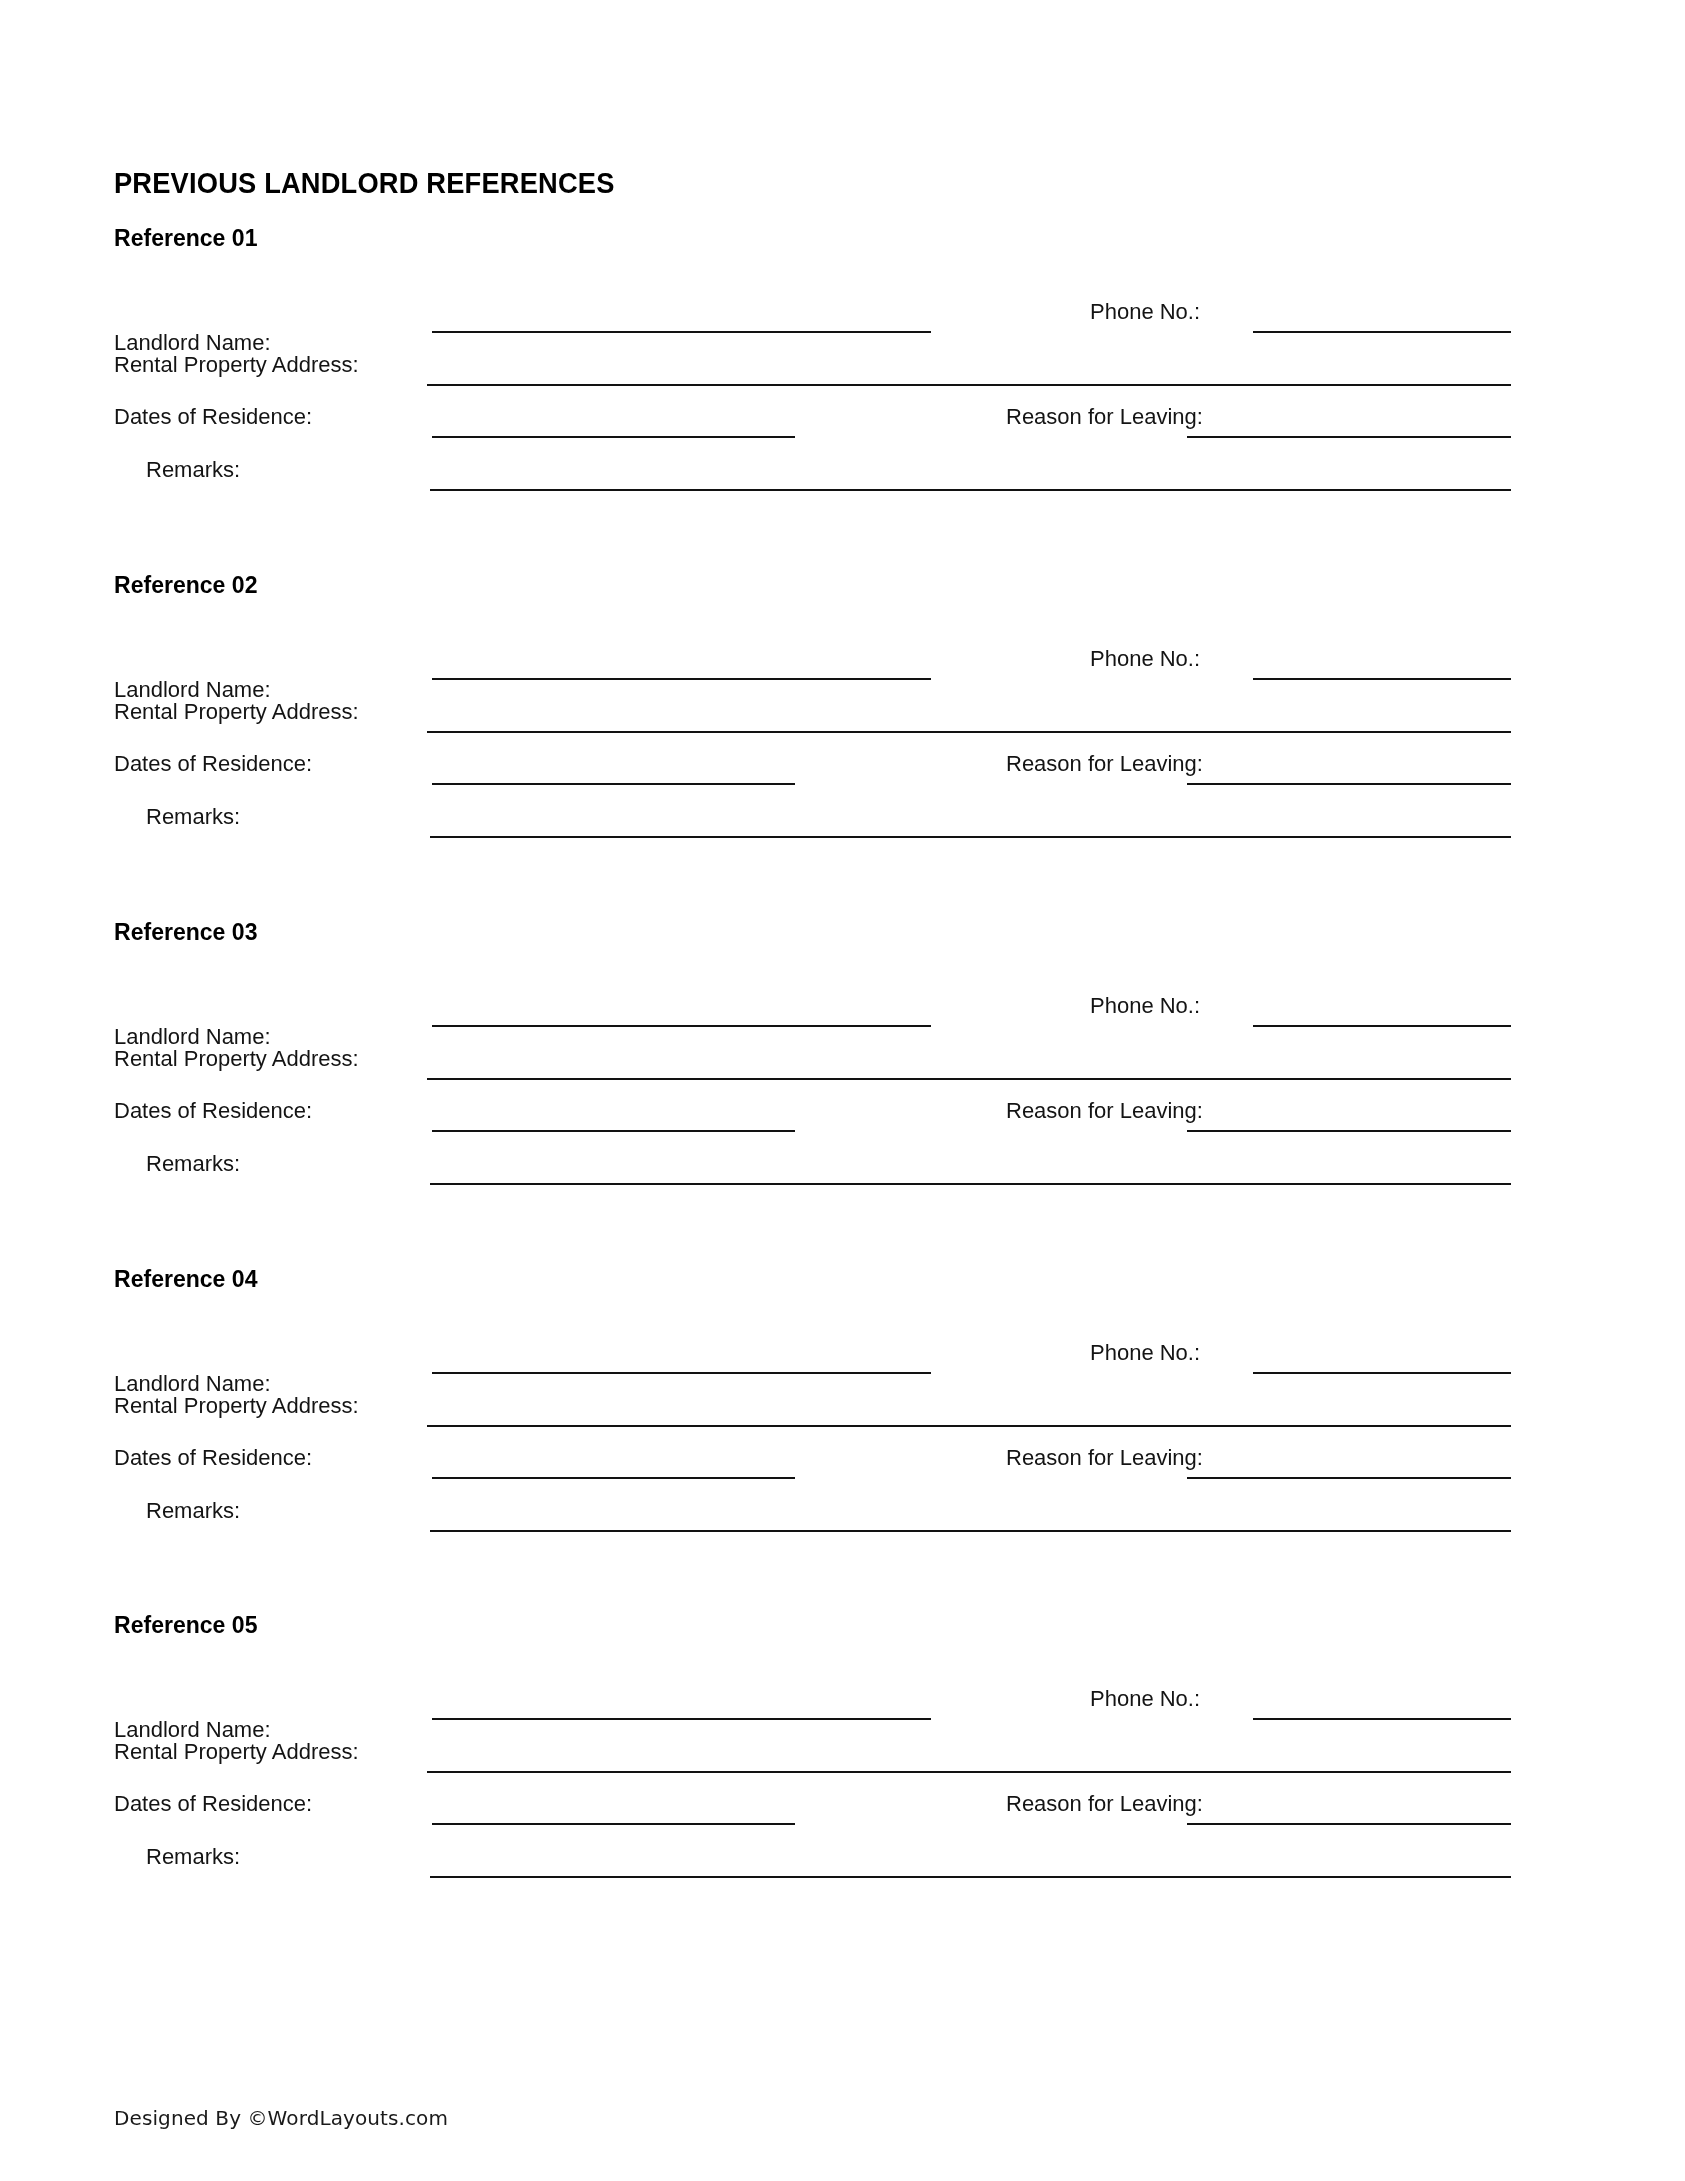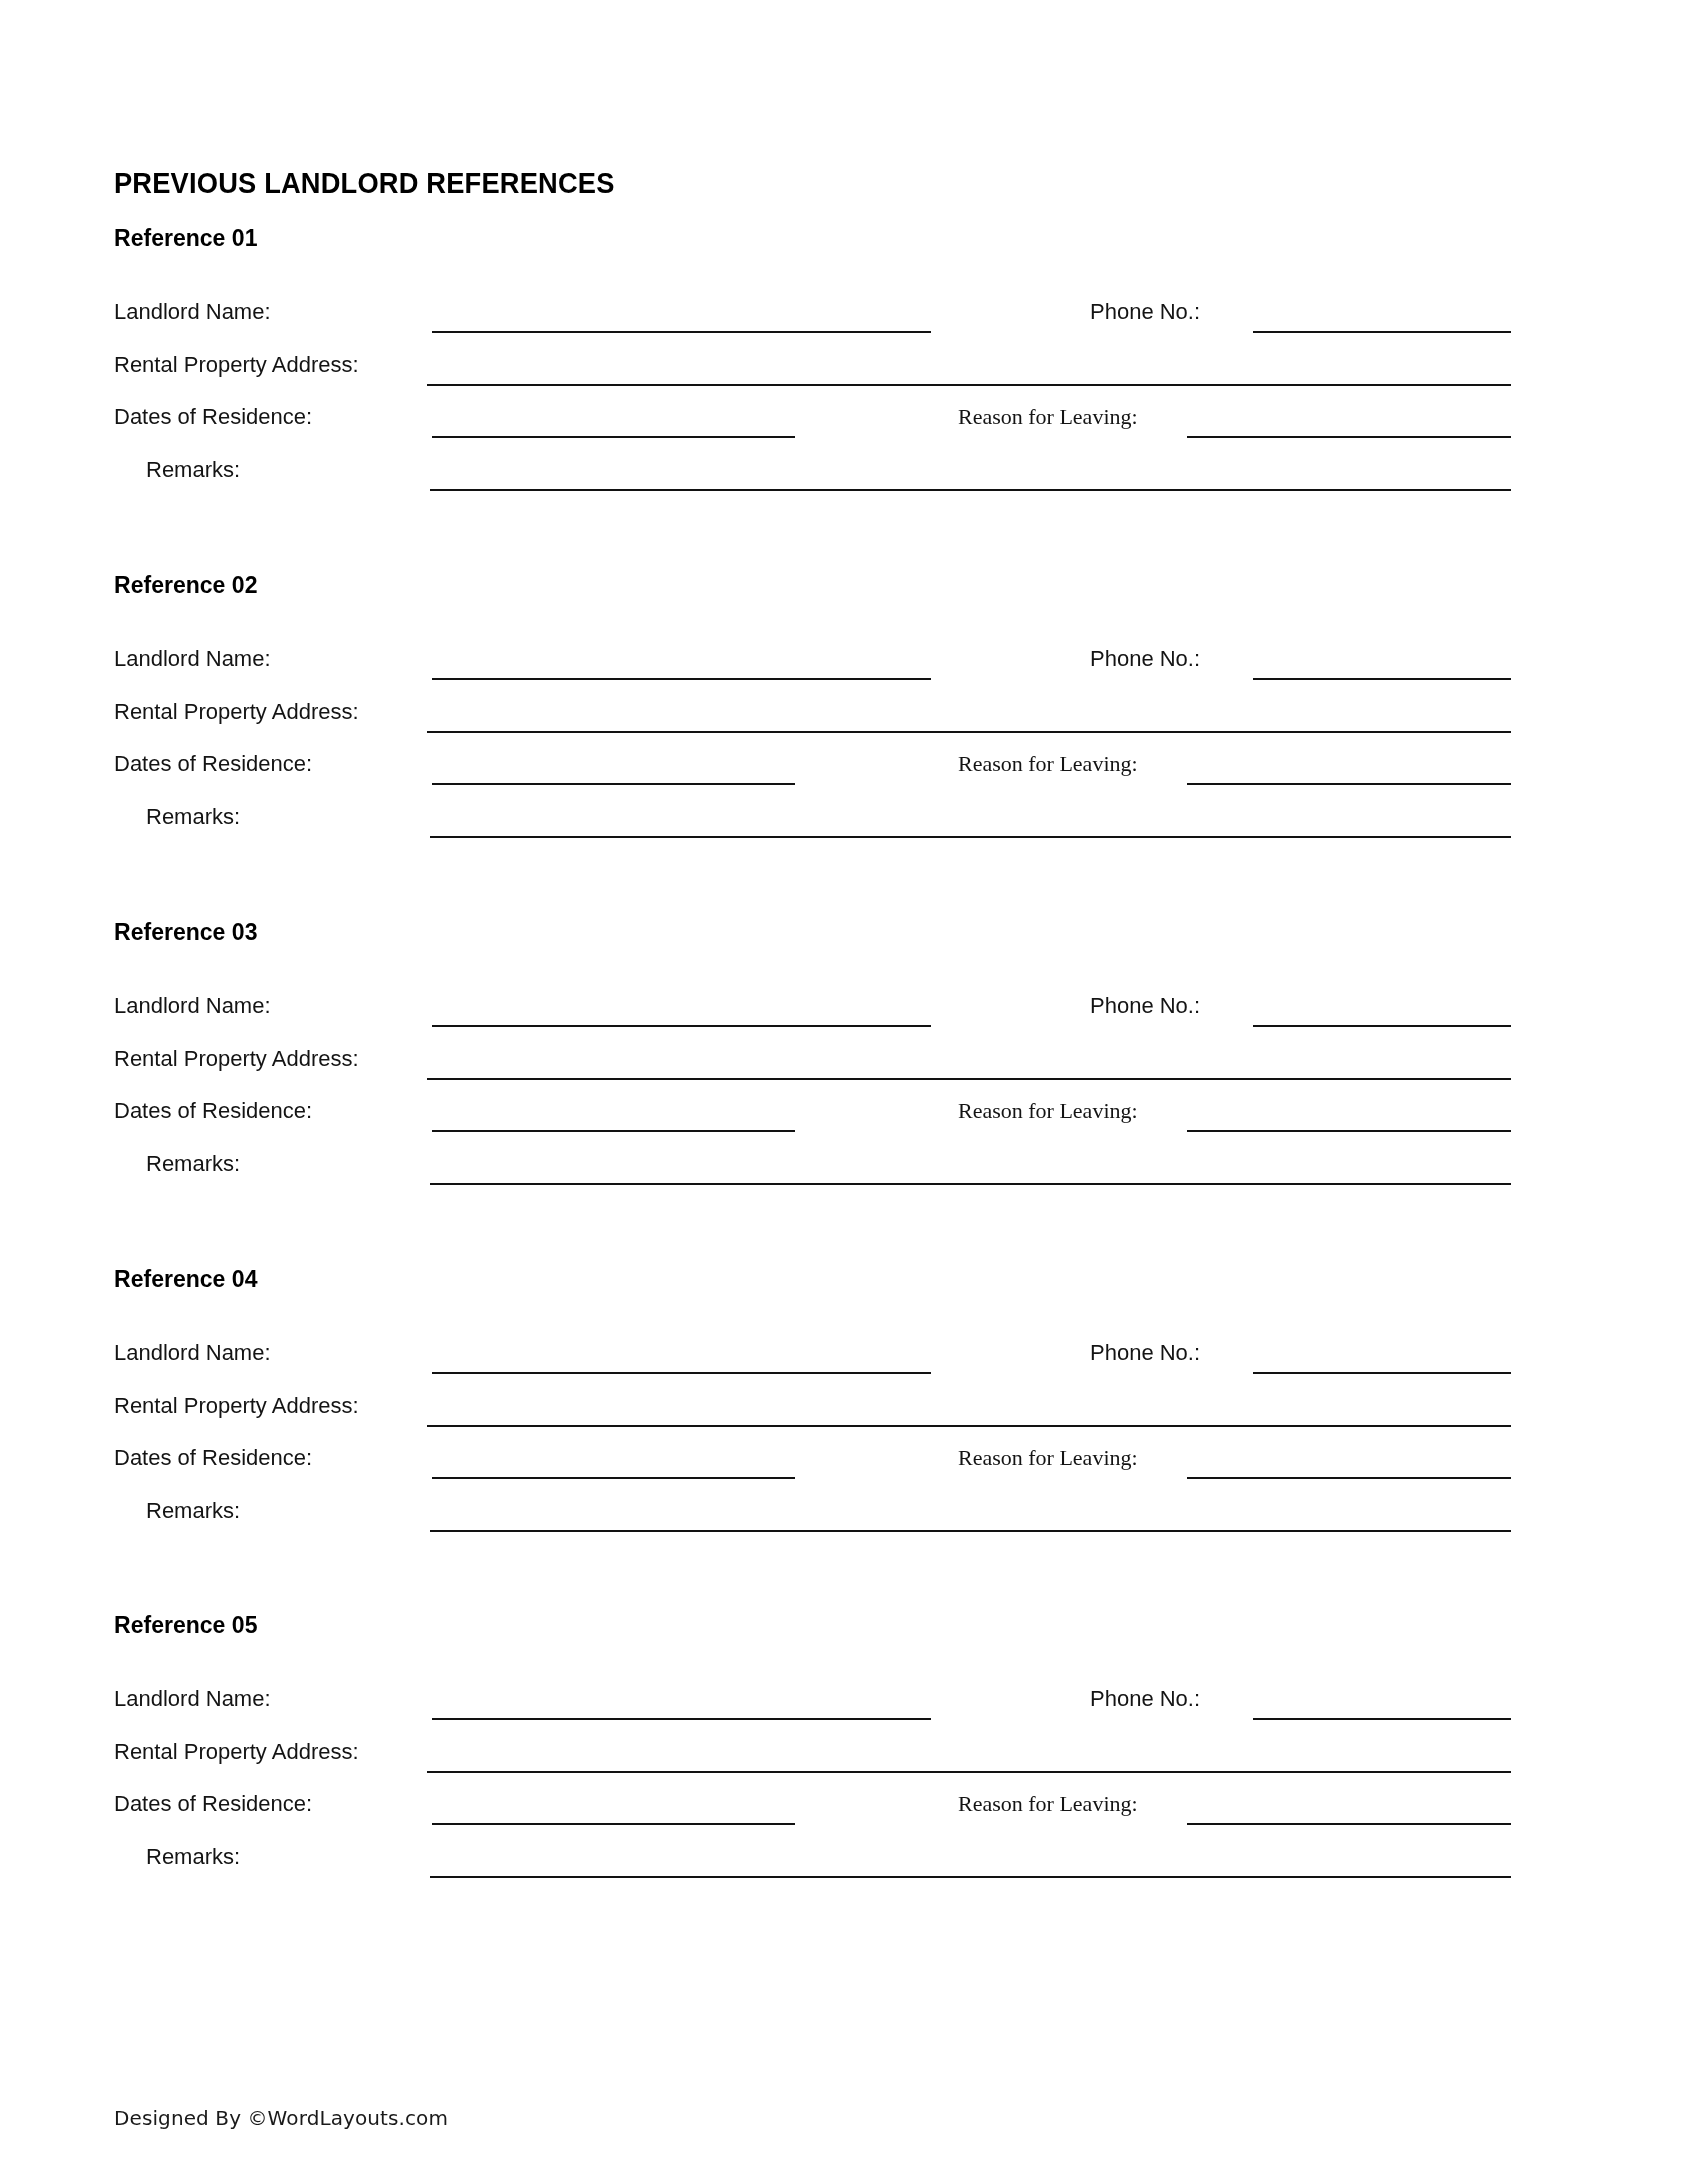--- a/index.html
+++ b/index.html
@@ -77,30 +77,30 @@
   }
 
   .rule {
     position: absolute;
     border-bottom: 2.6px solid #121212;
     height: 0;
     top: 32px;
   }
 
   
-  .lbl-landlord   { left: 0px; }
+  .lbl-landlord   { left: 0px; margin-top: 31px; }
   .lbl-phone      { left: 976px; }
   .rule-landlord  { left: 318px; width: 499px; }
   .rule-phone     { left: 1139px; width: 334px; }
 
   .lbl-address    { left: 0px; }
   .rule-address   { left: 313px; width: 1160px; }
 
   .lbl-dates      { left: 0px; }
-  .lbl-reason     { left: 844px; font-family: Liberation Serif, serif; }
+  .lbl-reason     { left: 892px; }
   .rule-dates     { left: 318px; width: 363px; }
   .rule-reason    { left: 1073px; width: 400px; }
 
   .lbl-remarks    { left: 0px; margin-left: 32px; }
   .rule-remarks   { left: 316px; width: 1157px; }
 
   
   .footer {
     position: absolute;
     left: 114px;

